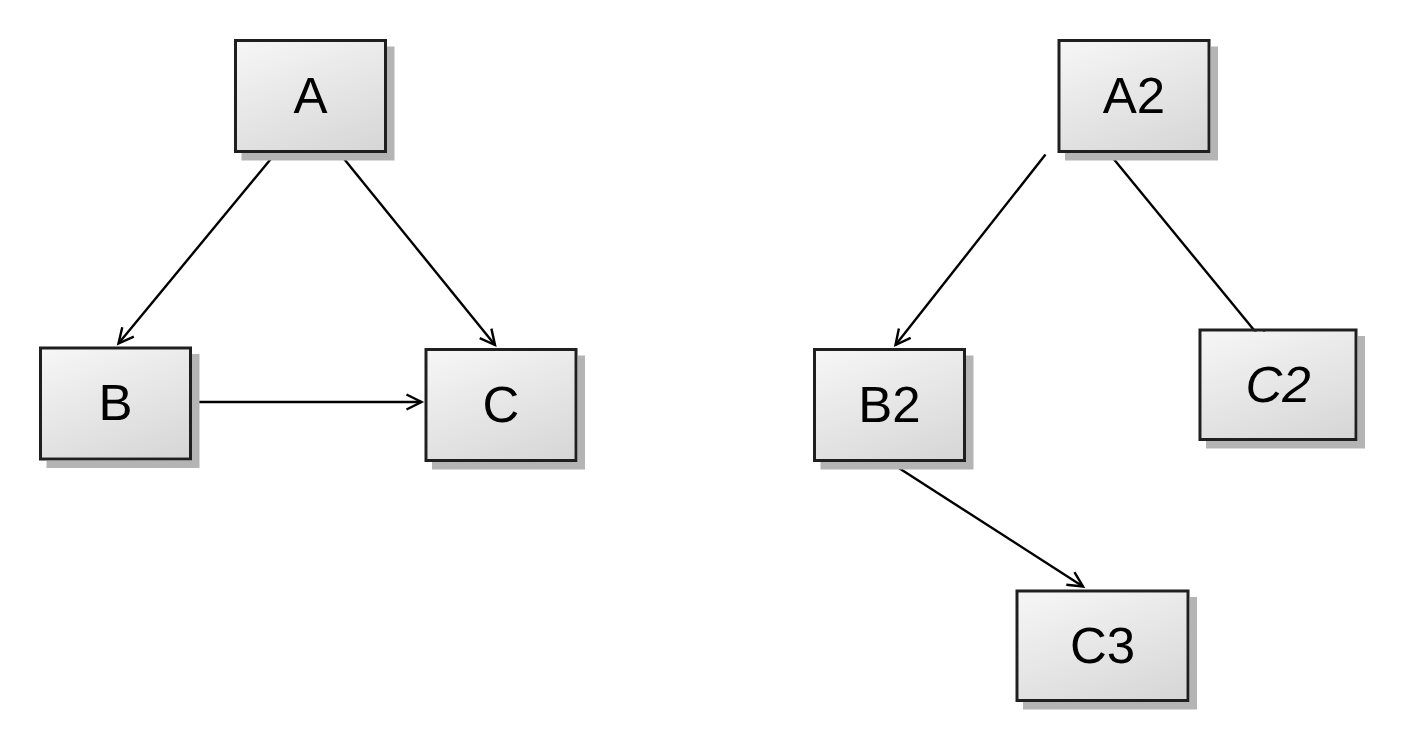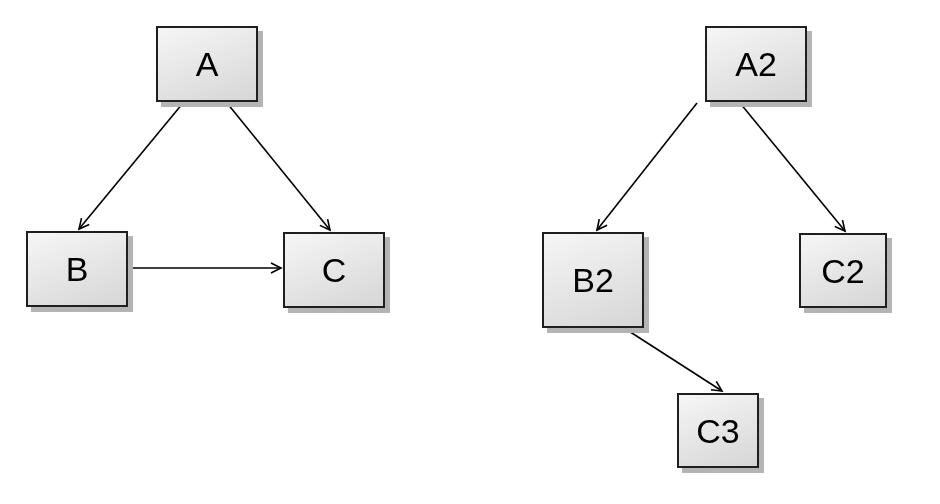--- a/index.html
+++ b/index.html
@@ -73,23 +73,23 @@
       </div>
       <div class="node" style="left: 26px; top: 231px; width: 102px; height: 76px;">
         <span class="node-label">B</span>
       </div>
       <div class="node" style="left: 283px; top: 232px; width: 102px; height: 76px;">
         <span class="node-label">C</span>
       </div>
       <div class="node" style="left: 669px; top: 26px; width: 102px; height: 76px; margin-left: 36px;">
         <span class="node-label">A2</span>
       </div>
-      <div class="node" style="left: 542px; top: 232px; width: 102px; height: 96px;">
+      <div class="node" style="left: 542px; top: 232px; width: 102px; height: 76px;">
         <span class="node-label">B2</span>
       </div>
-      <div class="node" style="left: 799px; top: 233px; width: 88px; height: 75px;">
+      <div class="node" style="left: 799px; top: 219px; width: 106px; height: 75px; font-style: italic;">
         <span class="node-label">C2</span>
       </div>
-      <div class="node" style="left: 677px; top: 393px; width: 82px; height: 75px;">
+      <div class="node" style="left: 677px; top: 393px; width: 116px; height: 75px;">
         <span class="node-label">C3</span>
       </div>
     </div>
 </div>
 
 </body></html>

